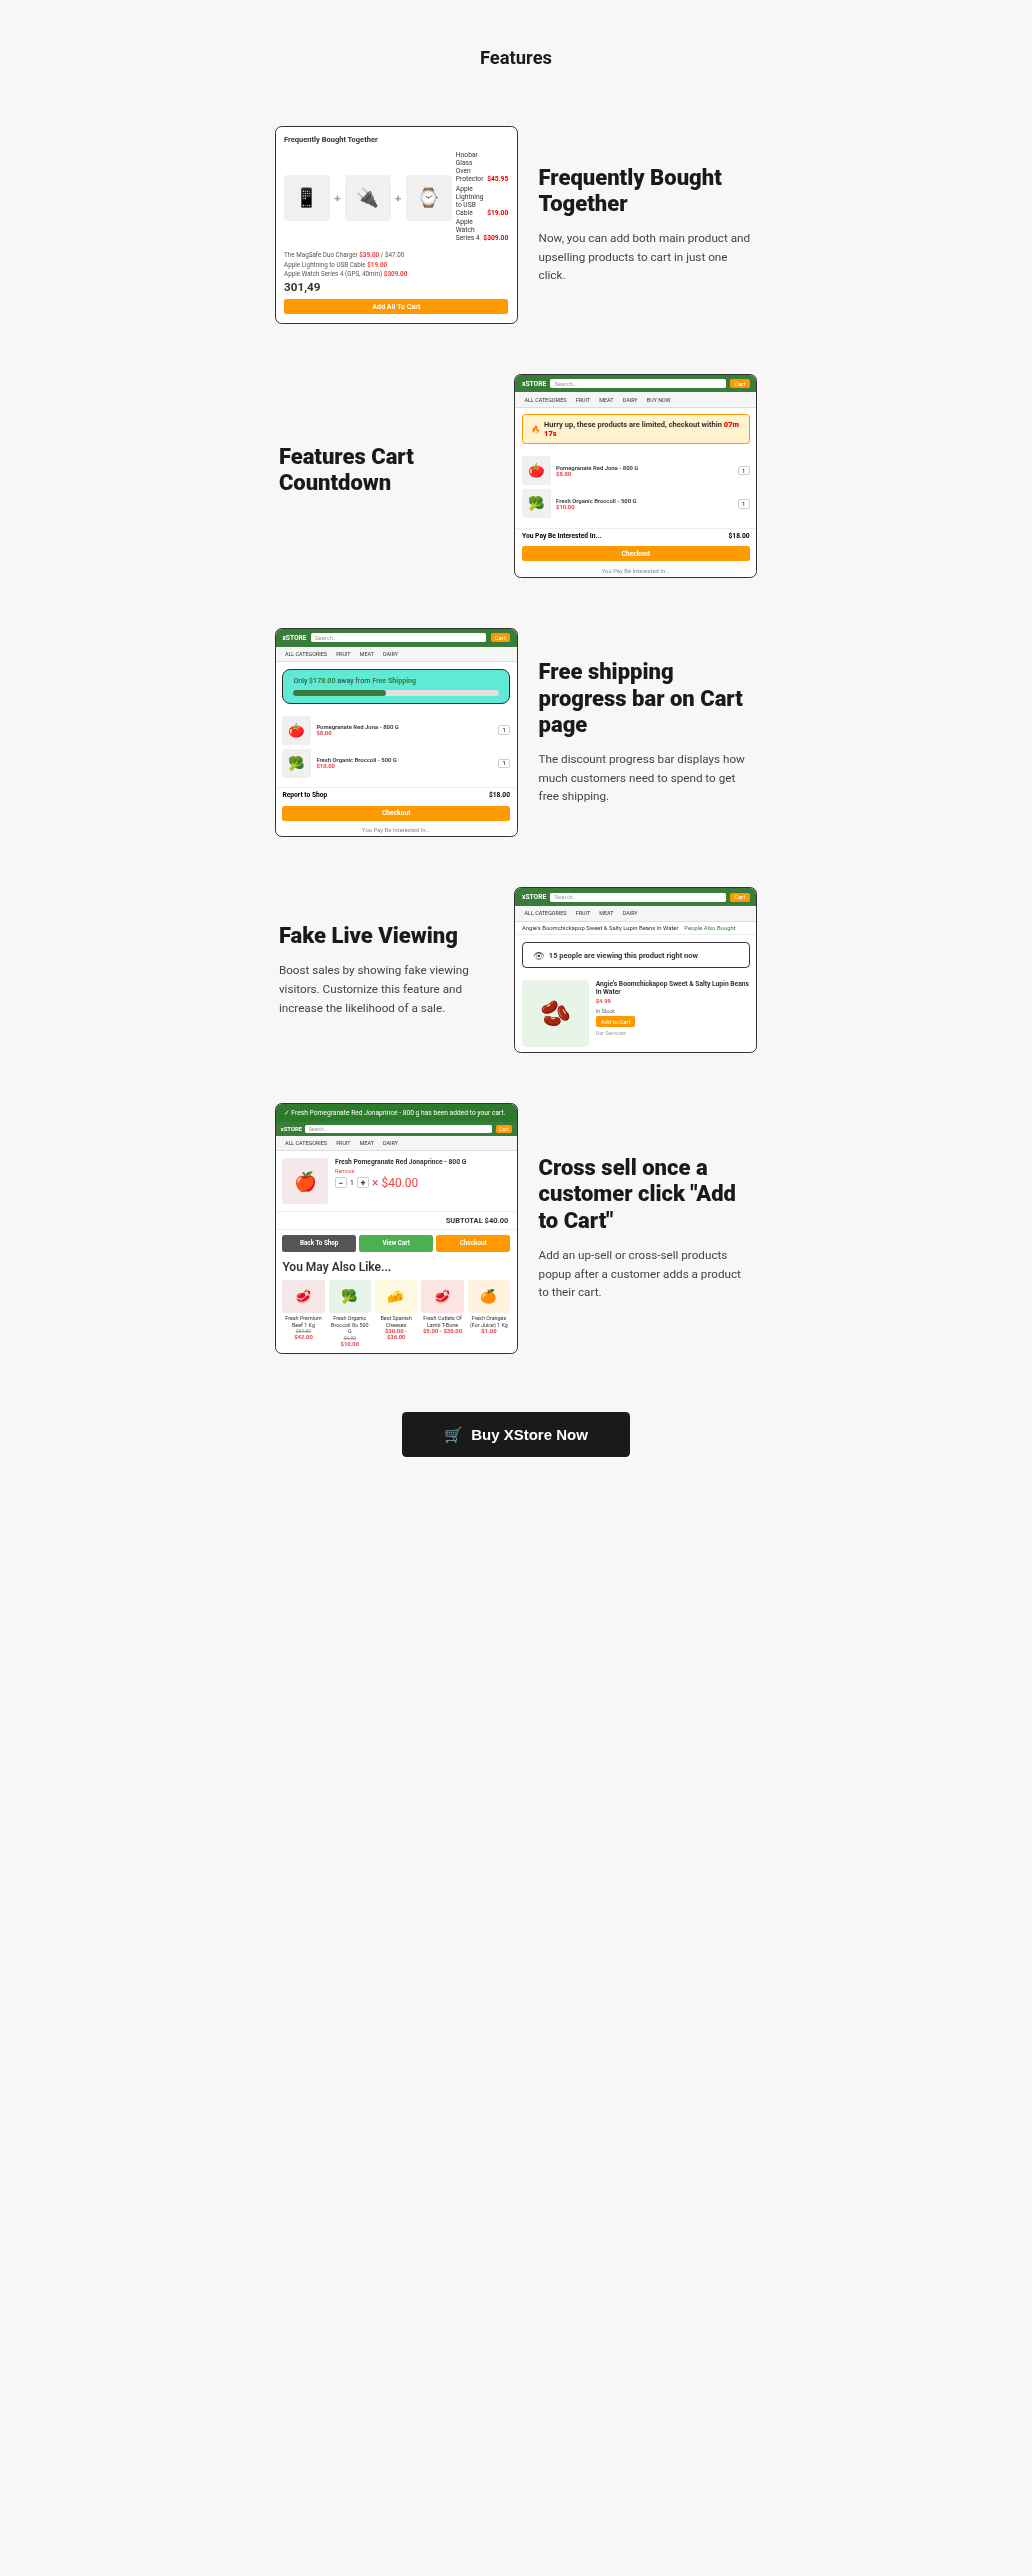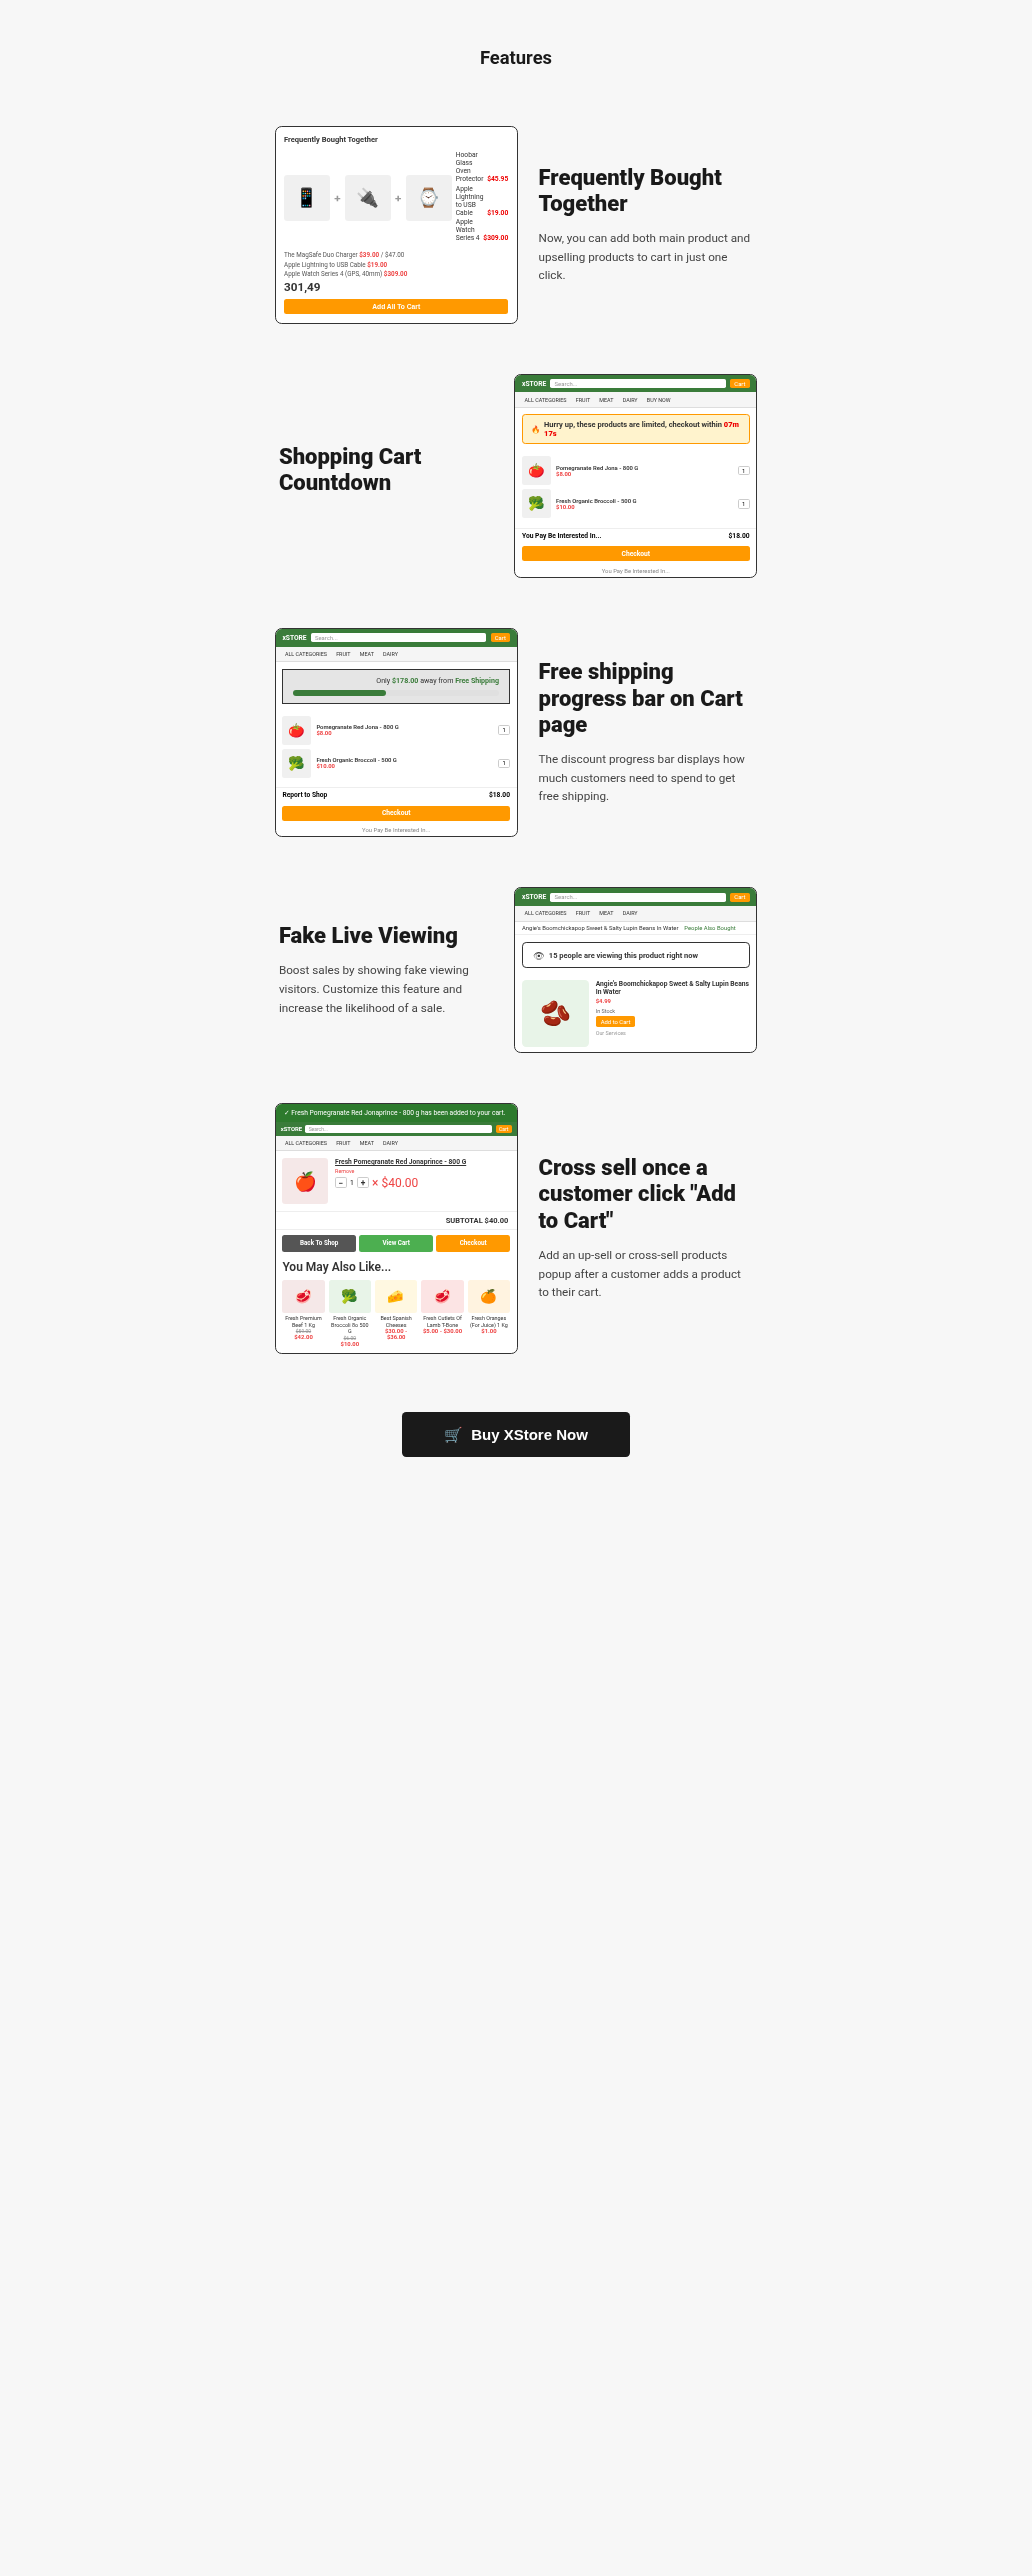--- a/index.html
+++ b/index.html
@@ -244,28 +244,27 @@
       color: #888;
       padding: 3.3px 6.7px;
       text-align: center;
     }
 
     
     .shipping-mock {
       overflow: hidden;
     }
     .shipping-banner {
-      background: #e5e5e5;
+      background: #5eead4;
       border: 1.7px solid #333;
-      border-radius: 0;
+      border-radius: 8px;
       padding: 6.7px 10px;
       margin: 6.7px;
       font-size: 7.5px;
       color: #333;
-      text-align: right;
     }
     .shipping-text { margin-bottom: 4.2px; font-size: 7.1px; }
     .shipping-text strong { color: #3a7c3a; }
     .shipping-bar-bg {
       background: #e0e0e0;
       border-radius: 8.4px;
       height: 6.7px;
       width: 100%;
     }
     .shipping-bar-fill {
@@ -338,21 +337,21 @@
       width: 46px;
       height: 46px;
       background: #f5e8e8;
       border-radius: 3.3px;
       display: flex;
       align-items: center;
       justify-content: center;
       font-size: 18.4px;
     }
     .cs-product-info { flex: 1; }
-    .cs-product-name { font-size: 6.7px; font-weight: 700; color: #333; margin-bottom: 1.7px; text-decoration: underline; }
+    .cs-product-name { font-size: 6.7px; font-weight: 700; color: #333; margin-bottom: 1.7px; }
     .cs-qty-row { display: flex; align-items: center; gap: 3.3px; margin-bottom: 2.5px; }
     .cs-qty-btn {
       width: 11.7px; height: 11.7px;
       border: 0.8px solid #ccc;
       border-radius: 1.7px;
       display: flex; align-items: center; justify-content: center;
       font-size: 8.4px; font-weight: 700; color: #333;
       cursor: pointer;
     }
     .cs-qty { font-size: 6.7px; }
@@ -537,21 +536,21 @@
       </div>
       <div class="cart-total-row">
         <span>You Pay Be Interested In...</span>
         <span>$18.00</span>
       </div>
       <div class="checkout-btn-mini">Checkout</div>
       <div class="you-may-like">You Pay Be Interested In...</div>
     </div>
   </div>
   <div class="feature-text">
-    <h2>Shopping Cart Countdown</h2>
+    <h2>Features Cart Countdown</h2>
   </div>
 </div>
 
 <div class="feature-row">
   <div class="feature-image">
     <div class="mock-card shipping-mock">
       <div class="store-header">
         <div class="store-logo">xSTORE</div>
         <div class="store-search">Search...</div>
         <div class="store-cart-btn">Cart</div>

